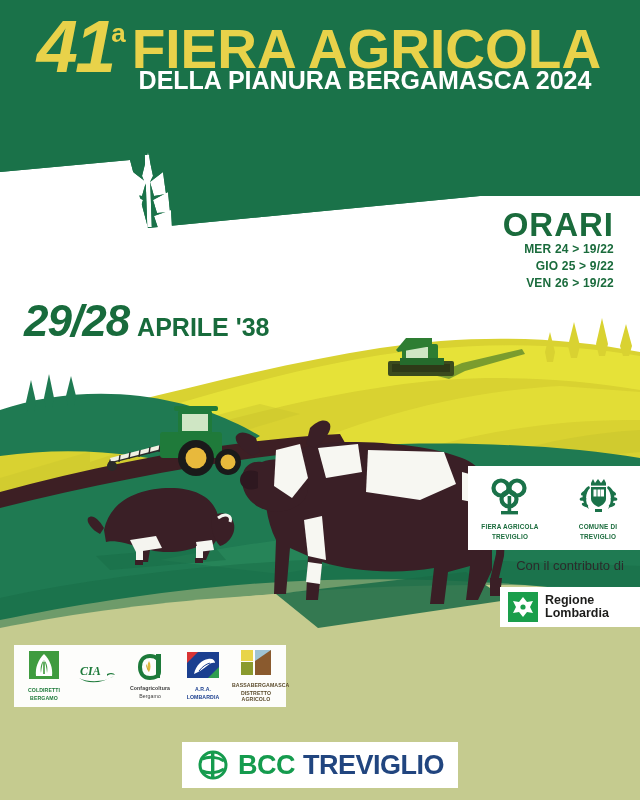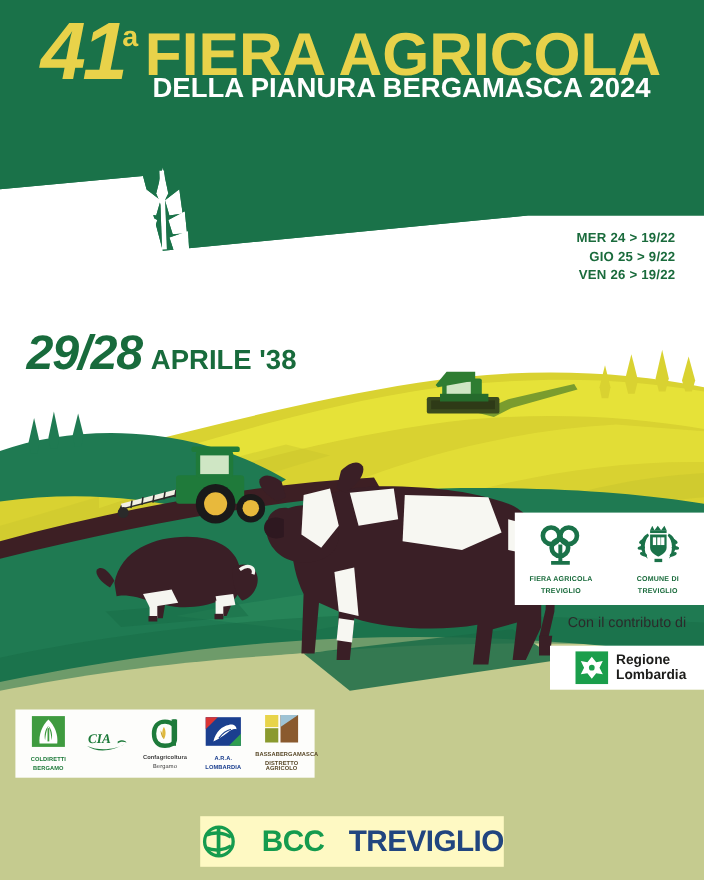--- a/index.html
+++ b/index.html
@@ -98,40 +98,40 @@
   .contrib {
     position:absolute; left:500px; top:558px; z-index:8;
     width:140px;
   }
   .contrib-lbl {
     font-size:13px; color:#2b2b2b; text-align:center;
     margin-bottom:14px; font-weight:400;
   }
   .contrib-box {
     background:#ffffff; width:140px; height:40px;
-    display:flex; align-items:center; gap:7px; padding-left:23px;
+    display:flex; align-items:center; gap:7px; padding-left:8px;
   }
   .rl-text { font-size:12.5px; font-weight:700; color:#1d1d1b; line-height:1.08; }
   
   .bottom-logos {
     position:absolute; left:14px; top:645px; width:272px; height:62px;
     background:#fdfdfb; z-index:8;
     display:flex; align-items:center; justify-content:space-between;
     padding:0 6px;
   }
   .blogo { text-align:center; width:48px; }
   .blogo-cap {
     font-size:5.2px; font-weight:900; line-height:1.1;
     margin-top:2px; letter-spacing:0.1px;
   }
   
   .bcc-bar {
     position:absolute; left:182px; top:742px; width:276px; height:46px;
-    background:#fef9c3; z-index:8;
-    display:flex; align-items:center; justify-content:center; gap:22px;
+    background:#ffffff; z-index:8;
+    display:flex; align-items:center; justify-content:center; gap:8px;
   }
   .bcc-txt { font-size:27px; font-weight:900; color:#159b4e; letter-spacing:-0.5px; }
   .trev-txt { font-size:27px; font-weight:900; color:#21457f; letter-spacing:-0.5px; }
 </style>
 </head>
 <body>
 
 <div id="poster">
 
   <div class="white-band"></div>
@@ -280,20 +280,21 @@
         <path d="M490 578 L502 578 L500 596 L490 596 Z" fill="#3a1f26"></path>
 
         <path d="M258 472 C 248 468, 240 472, 240 480 C 240 488, 250 492, 258 488 Z" fill="#2e1820"></path>
       </g>
 
       <rect x="0" y="640" width="640" height="160" fill="#c5cb8f"></rect>
     </svg>
   </div>
 
   <div class="orari">
+    <div class="orari-title">ORARI</div>
     <div class="orari-line">MER 24 &gt; 19/22</div>
     <div class="orari-line">GIO 25 &gt; 9/22</div>
     <div class="orari-line">VEN 26 &gt; 19/22</div>
   </div>
 
   <div class="dateblock">
     <span class="date-big">29/28</span><span class="date-sm">APRILE '38</span>
   </div>
 
   <div class="logos-mid">

